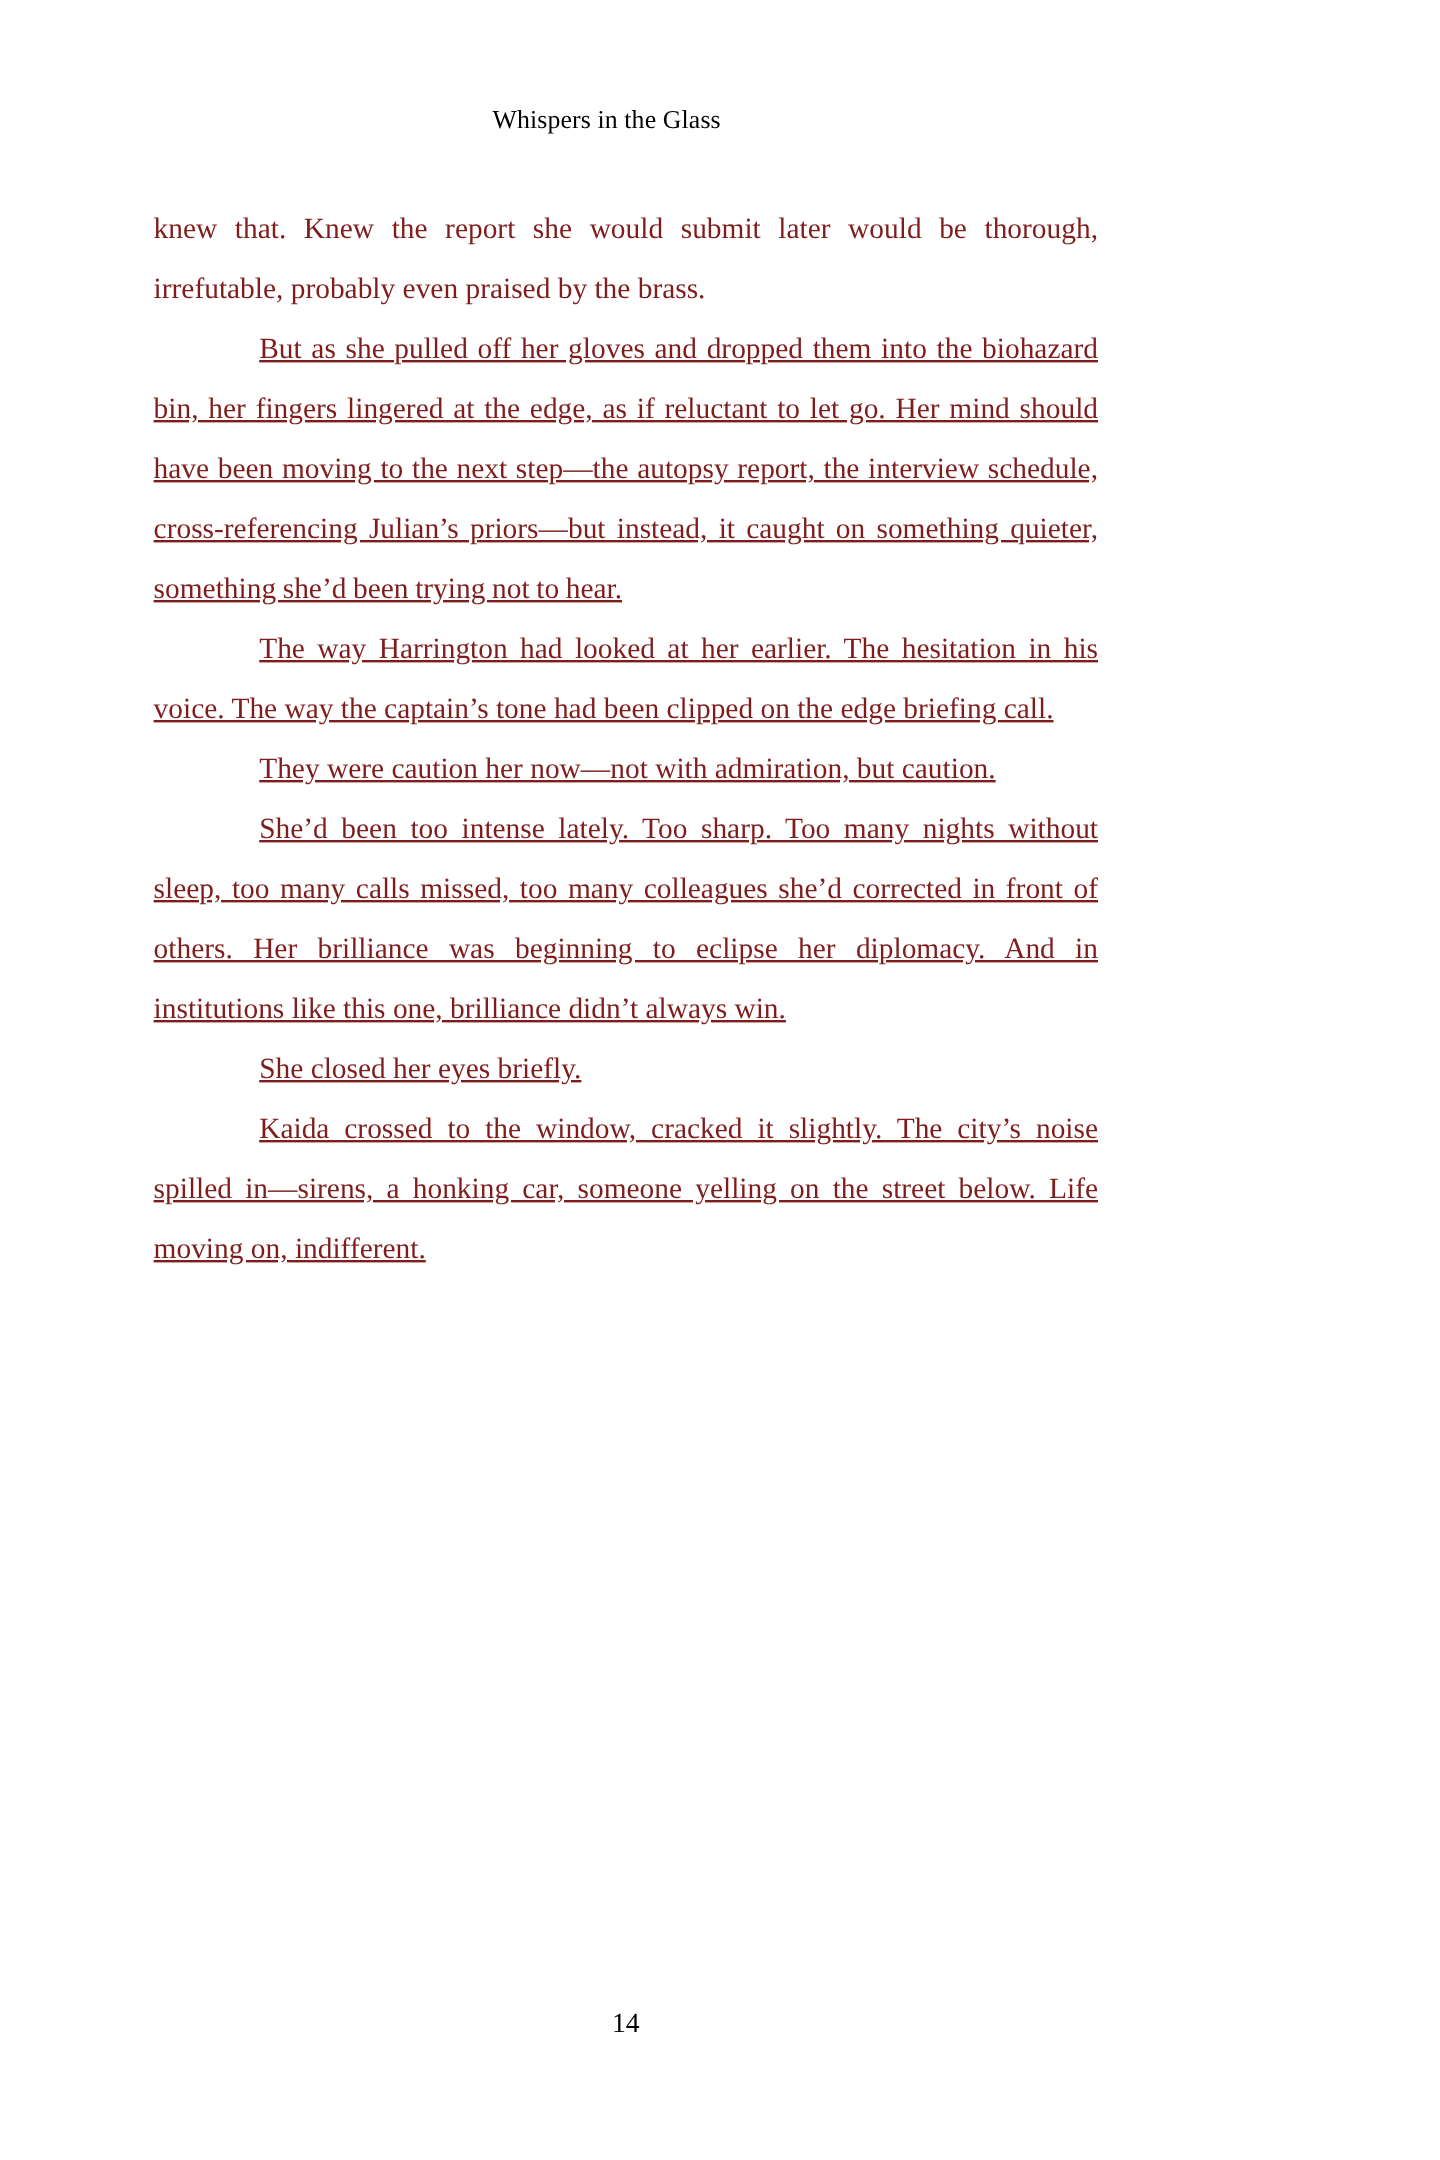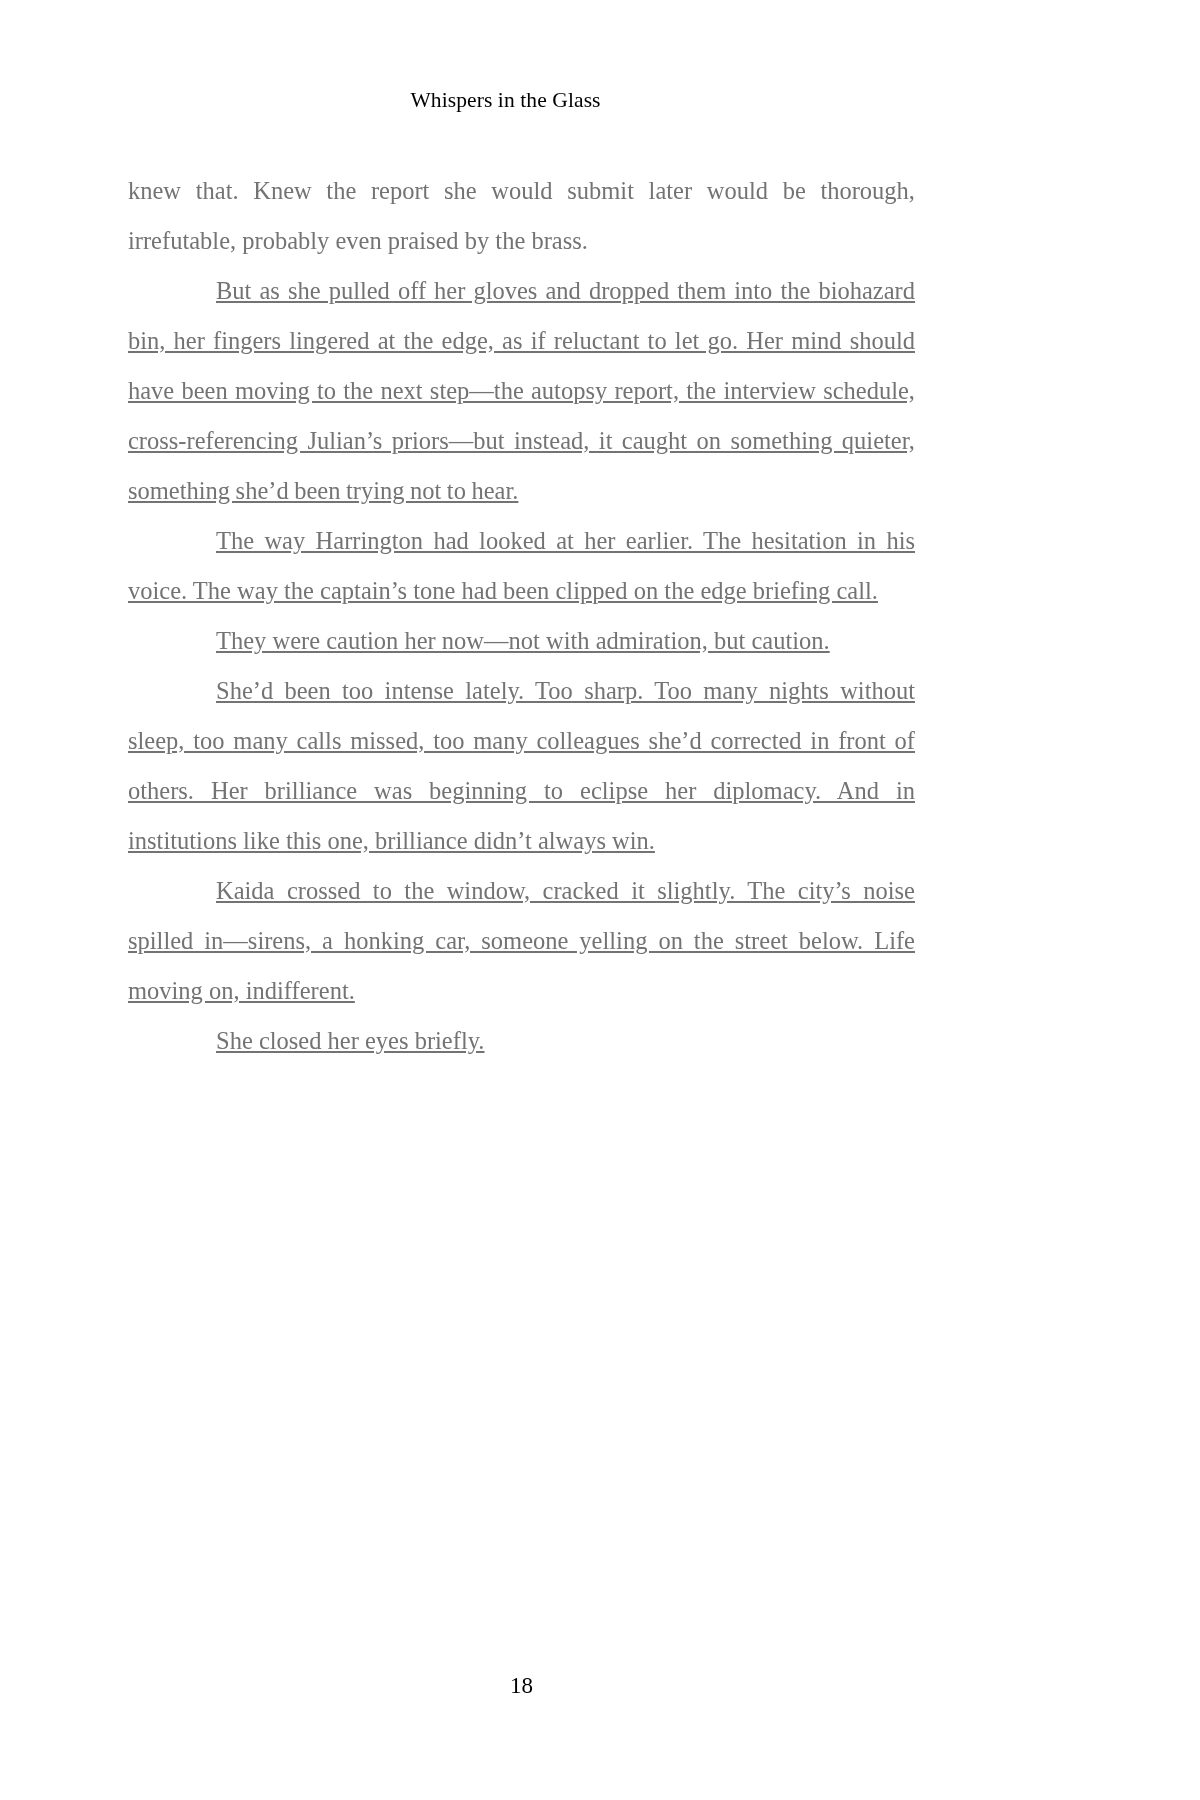--- a/index.html
+++ b/index.html
@@ -44,21 +44,21 @@
     left: 128px;
     width: 787px;
   }
 
   .para {
     margin: 0 0 0 0;
     font-size: 24.5px;
     line-height: 50px;
     text-align: justify;
     text-justify: inter-word;
-    color: #737373;
+    color: #7f1d1d;
     hyphens: none;
   }
 
   .para + .para {
     margin-top: 0;
   }
 
   .para.indent {
     text-indent: 88px;
     text-decoration: underline;
@@ -98,21 +98,21 @@
     <p class="para first">knew that. Knew the report she would submit later would be thorough, irrefutable, probably even praised by the brass.</p>
 
     <p class="para indent tight">But as she pulled off her gloves and dropped them into the biohazard bin, her fingers lingered at the edge, as if reluctant to let go. Her mind should have been moving to the next step—the autopsy report, the interview schedule, cross-referencing Julian’s priors—but instead, it caught on something quieter, something she’d been trying not to hear.</p>
 
     <p class="para indent">The way Harrington had looked at her earlier. The hesitation in his voice. The way the captain’s tone had been clipped on the edge briefing call.</p>
 
     <p class="para indent">They were caution her now—not with admiration, but caution.</p>
 
     <p class="para indent">She’d been too intense lately. Too sharp. Too many nights without sleep, too many calls missed, too many colleagues she’d corrected in front of others. Her brilliance was beginning to eclipse her diplomacy. And in institutions like this one, brilliance didn’t always win.</p>
 
+    <p class="para indent">She closed her eyes briefly.</p>
+
     <p class="para indent">Kaida crossed to the window, cracked it slightly. The city’s noise spilled in—sirens, a honking car, someone yelling on the street below. Life moving on, indifferent.</p>
-
-    <p class="para indent">She closed her eyes briefly.</p>
 
   </div>
 
-  <div class="folio">18</div>
+  <div class="folio">14</div>
 
 </div>
 
 </body></html>

